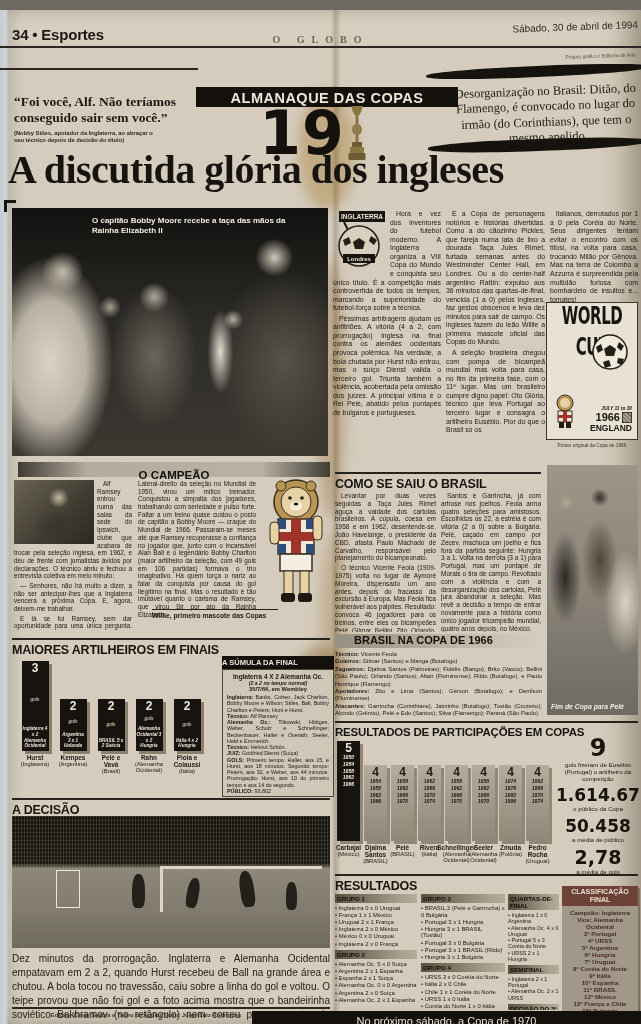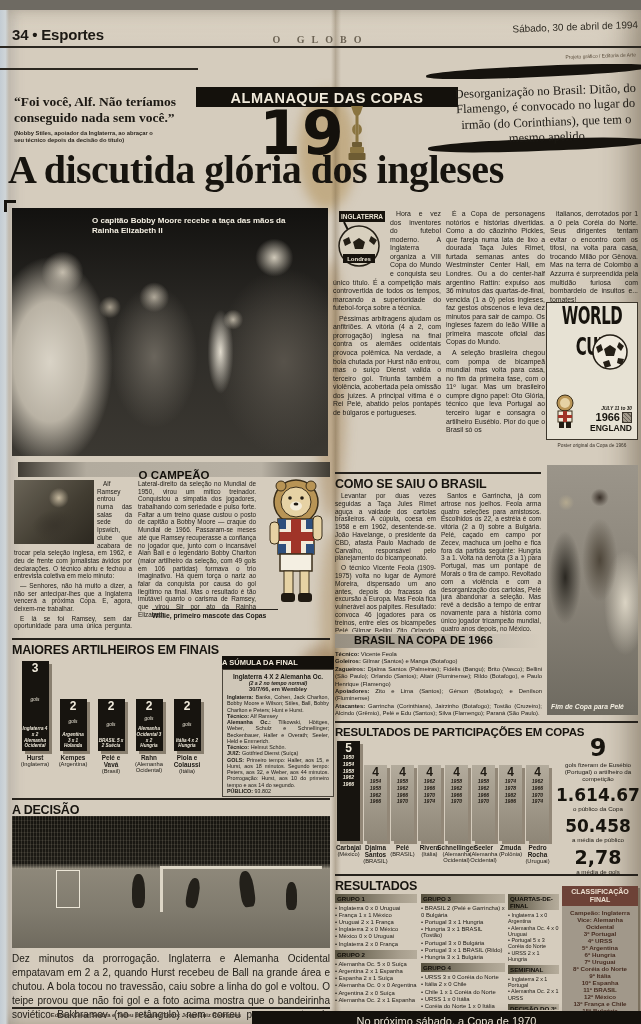--- a/index.html
+++ b/index.html
@@ -213,21 +213,21 @@
       <rect x="8.5" y="10" width="3" height="27" fill="#8a7440"></rect>
       <path d="M8.5 19 C4 21 4 28 8.5 30 Z" fill="#8a7440"></path>
       <path d="M11.5 19 C16 21 16 28 11.5 30 Z" fill="#8a7440"></path>
       <rect x="5" y="37" width="10" height="5" rx="1" fill="#6e5c33"></rect>
       <rect x="3" y="42" width="14" height="6" rx="1" fill="#8a7440"></rect>
       <rect x="1.5" y="48" width="17" height="7" rx="1" fill="#6e5c33"></rect>
     </svg>
   </div>
 
   <div class="quote-left">
-    <div class="q-text">“Foi você, Alf. Não teríamos conseguido nada sem você.”</div>
+    <div class="q-text">“Foi você, Alf. Não teríamos conseguido sair sem você.”</div>
     <div class="q-attr">(Nobby Stiles, apoiador da Inglaterra, ao abraçar o seu técnico depois da decisão do título)</div>
   </div>
   <div class="quote-right">Desorganização no Brasil: Ditão, do Flamengo, é convocado no lugar do irmão (do Corinthians), que tem o mesmo apelido</div>
 
   <h1 class="headline">A discutida glória dos ingleses</h1>
 
   <div class="cropmark"></div>
   <div class="photo-main">
     <div class="ph-cap main-cap">O capitão Bobby Moore recebe a taça das mãos da Rainha Elizabeth II</div>
   </div>

